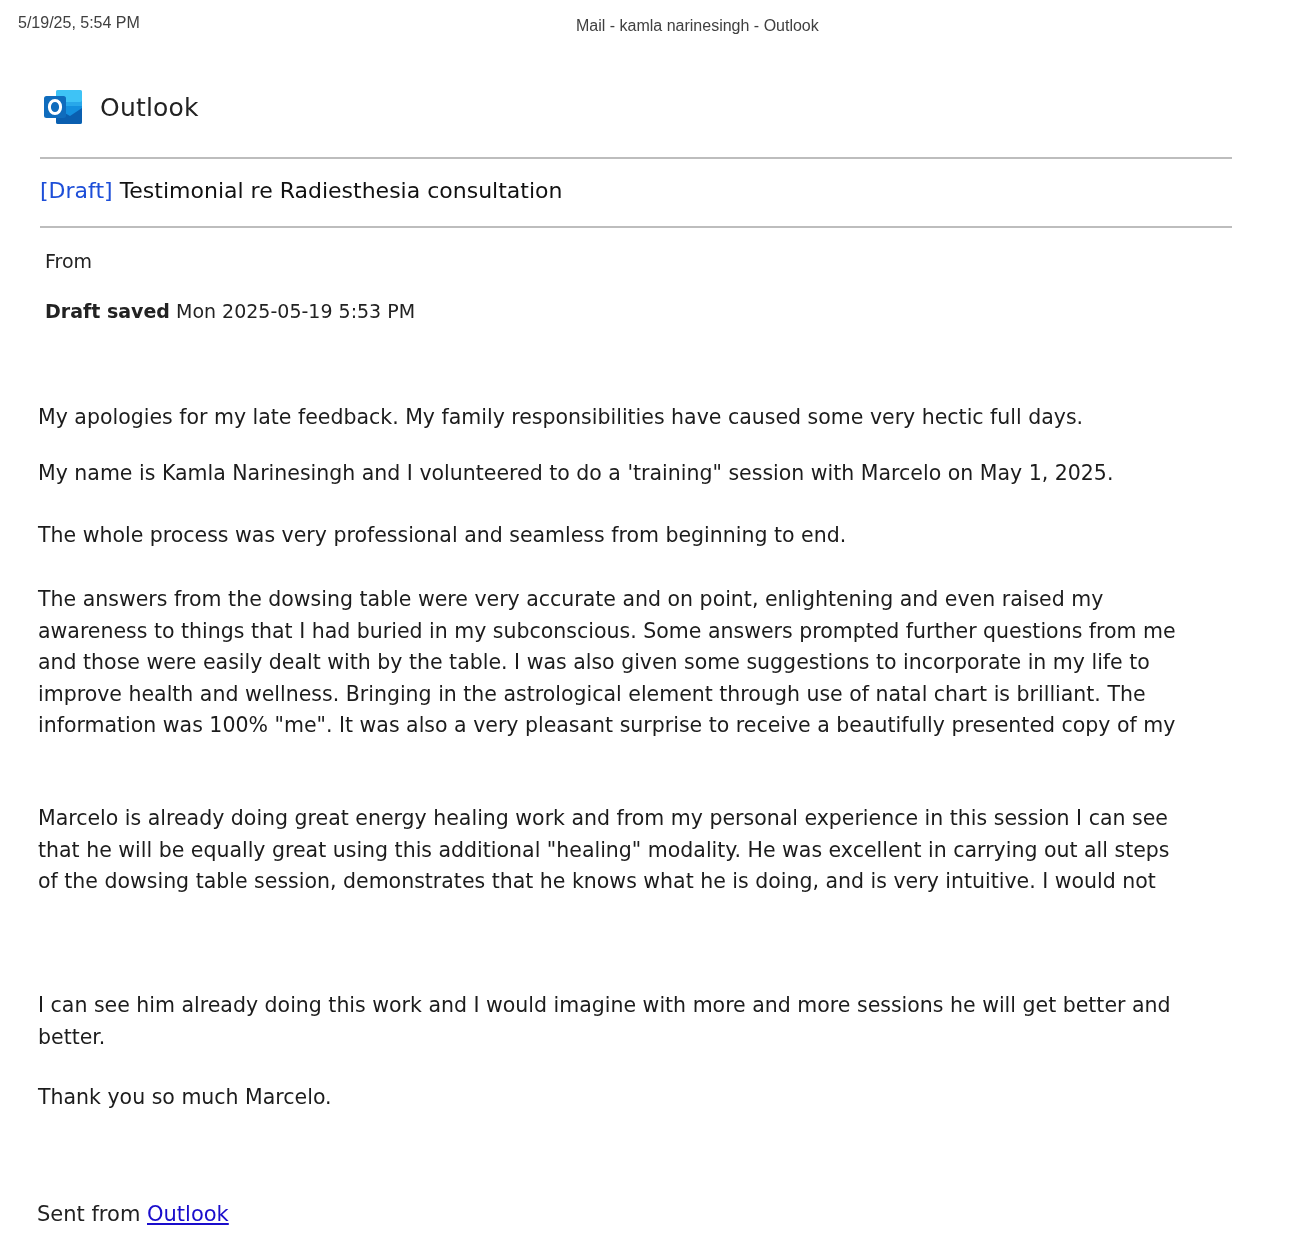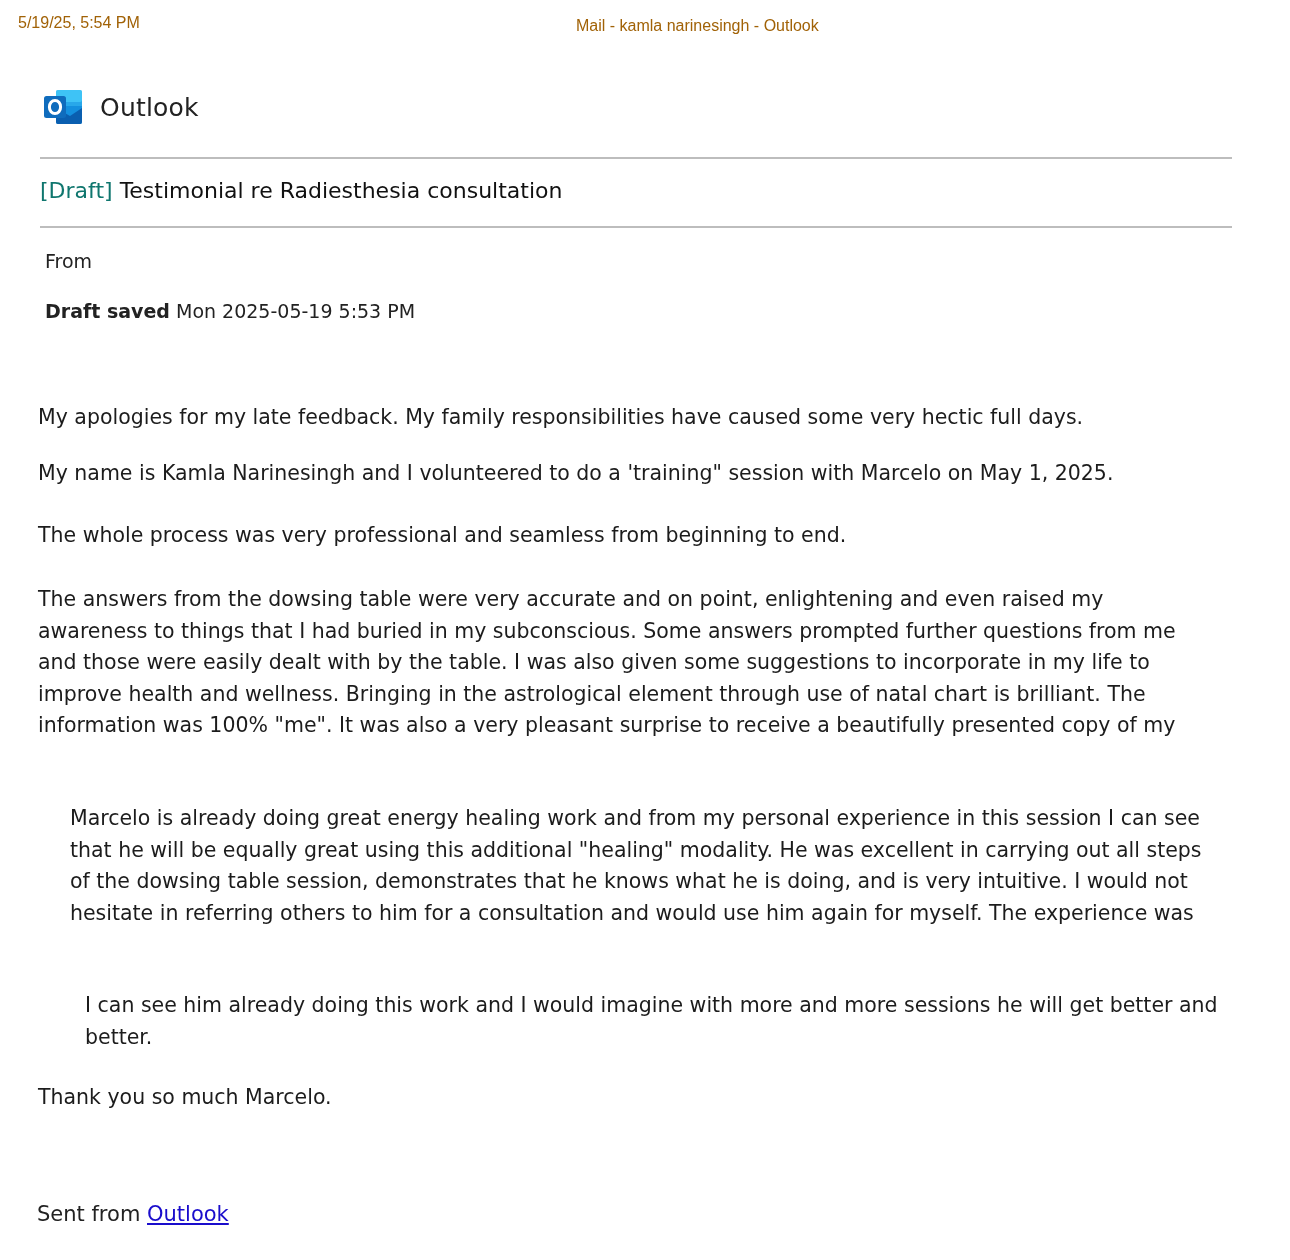--- a/index.html
+++ b/index.html
@@ -2,58 +2,58 @@
 <html><head>
 <meta charset="utf-8">
 <style>
   html, body { margin: 0; padding: 0; background: #ffffff; }
   body {
     width: 1290px; height: 1260px; position: relative; overflow: hidden;
     font-family: "Liberation Sans", sans-serif; color: #1a1a1a;
   }
   .print-header {
     position: absolute; left: 0; top: 0; width: 1290px; height: 50px;
-    font-family: "Liberation Sans", sans-serif; font-size: 16px; color: #a16207;
+    font-family: "Liberation Sans", sans-serif; font-size: 16px; color: #404040;
   }
   .print-date { position: absolute; left: 18px; top: 14px; }
   .print-title { position: absolute; left: 576px; top: 17px; }
 
   .brand { position: absolute; left: 44px; top: 88px; display: flex; align-items: center; }
   .brand-icon { width: 40px; height: 38px; position: relative; }
   .brand-name {
     margin-left: 16px; font-family: "DejaVu Sans", sans-serif; font-size: 25px;
     color: #222; letter-spacing: 0.2px;
   }
 
   .divider { position: absolute; left: 40px; width: 1192px; height: 2px; background: #bdbdbd; }
   .divider.d1 { top: 157px; }
   .divider.d2 { top: 226px; }
 
   .subject {
     position: absolute; left: 40px; top: 178px; font-family: "DejaVu Sans", sans-serif;
     font-size: 22px; color: #111; white-space: nowrap;
   }
-  .subject .draft-tag { color: #0f766e; }
+  .subject .draft-tag { color: #1d4ed8; }
 
   .meta { position: absolute; left: 45px; font-family: "DejaVu Sans", sans-serif; font-size: 19px; color: #222; }
   .meta.from { top: 250px; font-weight: normal; }
   .meta.saved { top: 284px; margin-top: 16px; }
   .meta .bold { font-weight: bold; }
 
   .body-text {
     position: absolute; left: 38px; width: 1200px;
     font-family: "DejaVu Sans", sans-serif; font-size: 20.5px; line-height: 31.5px;
     color: #1c1c1c;
   }
   .p1 { top: 396px; margin-top: 6px; }
   .p2 { top: 458px; }
   .p3 { top: 520px; }
   .p4 { top: 584px; }
-  .p5 { top: 803px; margin-left: 32px; }
-  .p6 { top: 990px; margin-left: 47px; }
+  .p5 { top: 803px; }
+  .p6 { top: 990px; }
   .p7 { top: 1082px; }
   .line { display: block; white-space: nowrap; }
 
   .signature {
     position: absolute; left: 37px; top: 1202px;
     font-family: "DejaVu Sans", sans-serif; font-size: 21px; color: #222;
   }
   .signature a { color: #1a0dcc; text-decoration: underline; }
 </style>
 </head>
@@ -106,21 +106,20 @@
   <span class="line">The answers from the dowsing table were very accurate and on point, enlightening and even raised my</span>
   <span class="line">awareness to things that I had buried in my subconscious. Some answers prompted further questions from me</span>
   <span class="line">and those were easily dealt with by the table.  I was also given some suggestions to incorporate in my life to</span>
   <span class="line">improve health and wellness. Bringing in the astrological element through use of natal chart is brilliant.  The</span>
   <span class="line">information was 100% "me". It was also a very pleasant surprise to receive a beautifully presented copy of my</span>
 </div>
 <div class="body-text p5">
   <span class="line">Marcelo is already doing great energy healing work and from my personal experience in this session I can see</span>
   <span class="line">that he will be equally great using this additional "healing" modality.  He was excellent in carrying out all steps</span>
   <span class="line">of the dowsing table session, demonstrates that he knows what he is doing, and is very intuitive. I would not</span>
-  <span class="line">hesitate in referring others to him for a consultation and would use him again for myself.  The experience was</span>
 </div>
 <div class="body-text p6">
   <span class="line">I can see him already doing this work and I would imagine with more and more sessions he will get better and</span>
   <span class="line">better.</span>
 </div>
 <div class="body-text p7">
   <span class="line">Thank you so much Marcelo.</span>
 </div>
 
 <div class="signature">

